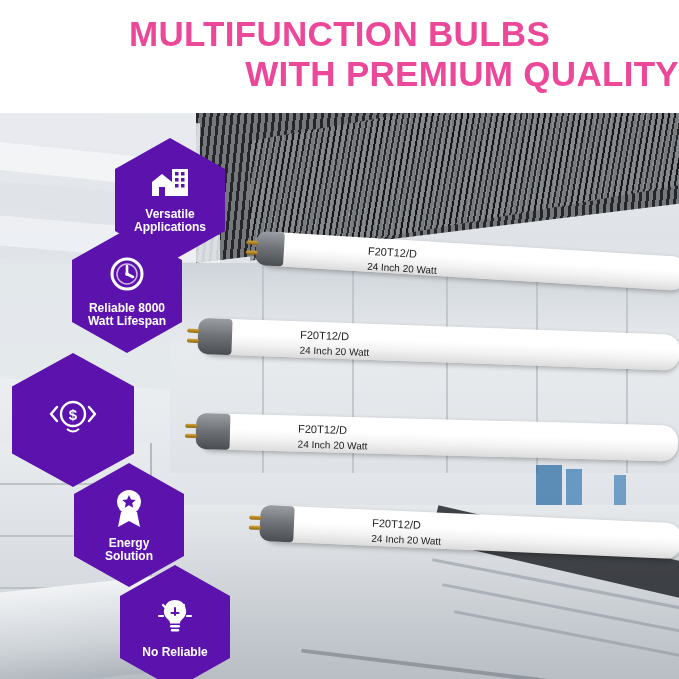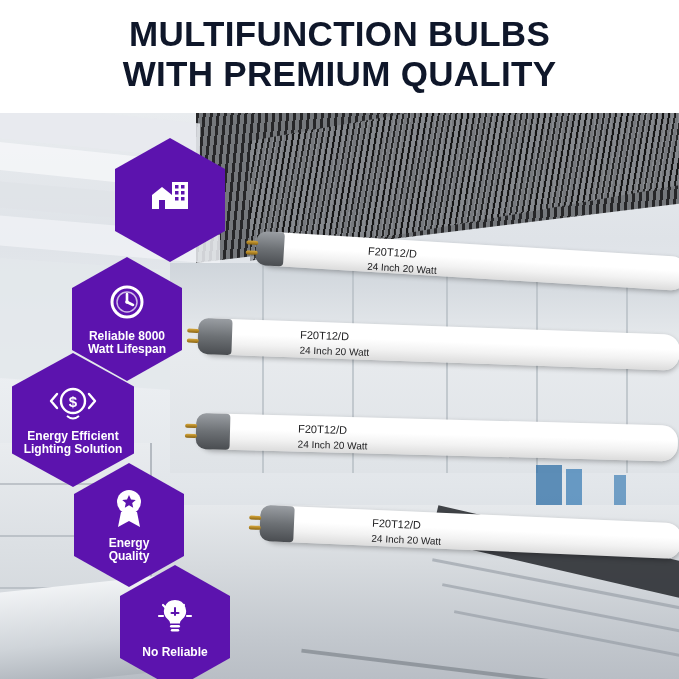--- a/index.html
+++ b/index.html
@@ -9,28 +9,28 @@
     font-family:"Liberation Sans", sans-serif;
     overflow:hidden;
     position:relative;
   }
   #stage{position:relative;width:679px;height:679px;overflow:hidden;background:#fff;}
 
   
   .headline{
     position:absolute;left:0;top:14px;width:679px;
     text-align:center;
-    color:#0f172a;
+    color:#ec4899;
     font-weight:bold;
     font-size:35px;
     line-height:40px;
     letter-spacing:0.3px;
     font-family:"Liberation Sans", sans-serif;
   }
-  .headline .l2{display:block;}
+  .headline .l2{display:block;text-align:right;}
 
   
   .photo{
     position:absolute;left:0;top:113px;width:679px;height:566px;
     overflow:hidden;
     background:#d9dde2;
   }
   
   .bg-base{
     position:absolute;inset:0;
@@ -243,24 +243,28 @@
                 <rect x="33" y="6" width="3.5" height="3.5"></rect>
               <rect x="27" y="12" width="3.5" height="3.5"></rect>
                 <rect x="33" y="12" width="3.5" height="3.5"></rect>
               <rect x="27" y="18" width="3.5" height="3.5"></rect>
                 <rect x="33" y="18" width="3.5" height="3.5"></rect>
             </g>
             <path d="M4 16 L14 8 L24 16 L24 30 L4 30 Z" fill="#fff"></path>
             <rect x="11" y="21" width="6" height="9" fill="#5C13AE"></rect>
           </svg>
         </span>
-      </div>
-    </div>
-
-    <div class="hexwrap" style="left:72px;top:144px;">
+        <span class="txt">
+          <span>Versatile</span><br>
+          <span>Applications</span>
+        </span>
+      </div>
+    </div>
+
+    <div class="hexwrap" style="left:72px;top:116px;">
       <div class="hex">
         <span class="ico">
           <svg width="40" height="40" viewBox="0 0 40 40" fill="none">
             <circle cx="20" cy="20" r="15" stroke="#fff" stroke-width="3" fill="none"></circle>
             <circle cx="20" cy="20" r="10" stroke="#fff" stroke-width="1.5" fill="none" opacity=".7"></circle>
             <line x1="20" y1="20" x2="20" y2="12" stroke="#fff" stroke-width="2.6" stroke-linecap="round"></line>
             <line x1="20" y1="20" x2="26" y2="23" stroke="#fff" stroke-width="2.6" stroke-linecap="round"></line>
             <circle cx="20" cy="20" r="1.8" fill="#fff"></circle>
           </svg>
         </span>
@@ -275,39 +279,35 @@
       <div class="hex" style="width:122px;height:134px;">
         <span class="ico">
           <svg width="52" height="38" viewBox="0 0 52 38" fill="none">
             <circle cx="26" cy="17" r="12" stroke="#fff" stroke-width="2.4" fill="none"></circle>
             <text x="26" y="23" font-size="15" fill="#fff" text-anchor="middle" font-family="Liberation Sans, sans-serif" font-weight="bold">$</text>
             <path d="M10 10 L4 17 L10 24" stroke="#fff" stroke-width="2.4" fill="none" stroke-linecap="round" stroke-linejoin="round"></path>
             <path d="M42 10 L48 17 L42 24" stroke="#fff" stroke-width="2.4" fill="none" stroke-linecap="round" stroke-linejoin="round"></path>
             <path d="M20 32 q6 5 12 0" stroke="#fff" stroke-width="2" fill="none"></path>
           </svg>
         </span>
-        <span class="txt">
-          <span>Energy Efficient</span><br>
-          <span>Lighting Solution</span>
-        </span>
       </div>
     </div>
 
     <div class="hexwrap" style="left:74px;top:350px;">
       <div class="hex">
         <span class="ico">
           <svg width="40" height="42" viewBox="0 0 40 42" fill="none">
             <circle cx="20" cy="15" r="12" fill="#fff"></circle>
             <path d="M20 8 l2 4.4 4.8.5-3.6 3.2 1 4.7-4.2-2.5-4.2 2.5 1-4.7-3.6-3.2 4.8-.5z" fill="#5C13AE"></path>
             <path d="M12 25 L9 40 L20 34 L31 40 L28 25" fill="#fff"></path>
           </svg>
         </span>
         <span class="txt">
           <span>Energy</span><br>
-          <span>Quality</span>
+          <span>Solution</span>
         </span>
       </div>
     </div>
 
     <div class="hexwrap" style="left:120px;top:452px;">
       <div class="hex">
         <span class="ico">
           <svg width="44" height="44" viewBox="0 0 44 44" fill="none">
             <path d="M22 6 a11 11 0 0 1 7 19.5 c-1.4 1.2-2 2.3-2 4 h-10 c0-1.7-.6-2.8-2-4 A11 11 0 0 1 22 6z" fill="#fff"></path>
             <rect x="17" y="31" width="10" height="2.6" rx="1.3" fill="#fff"></rect>

